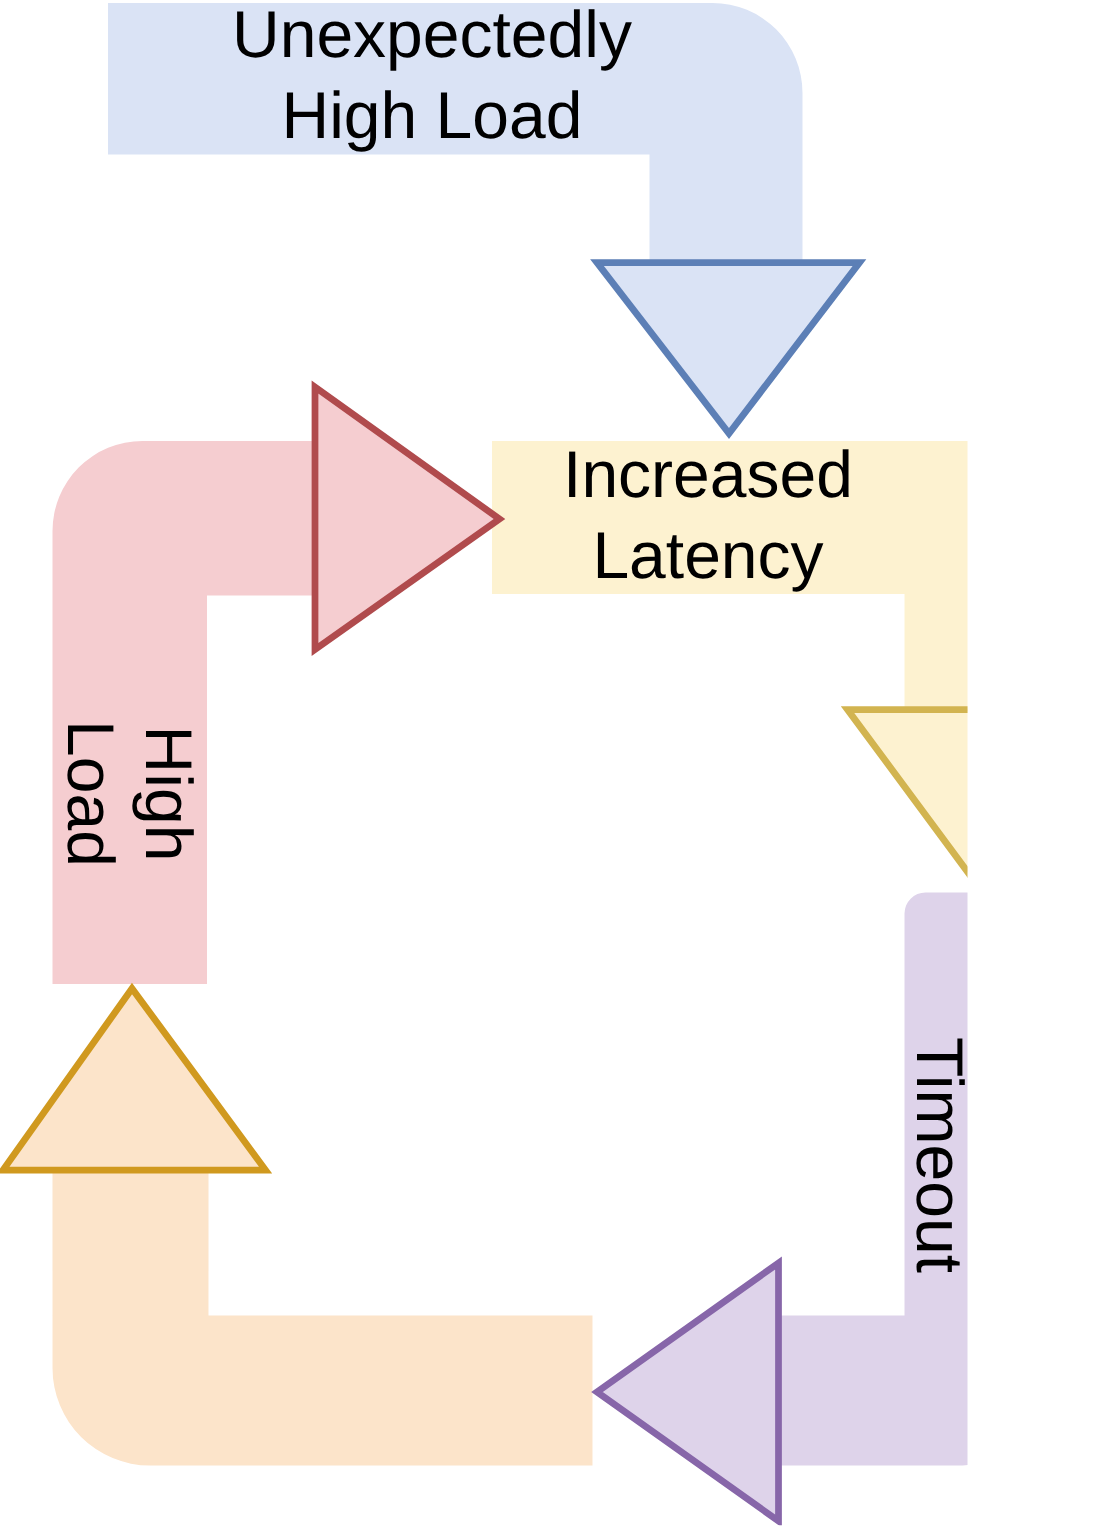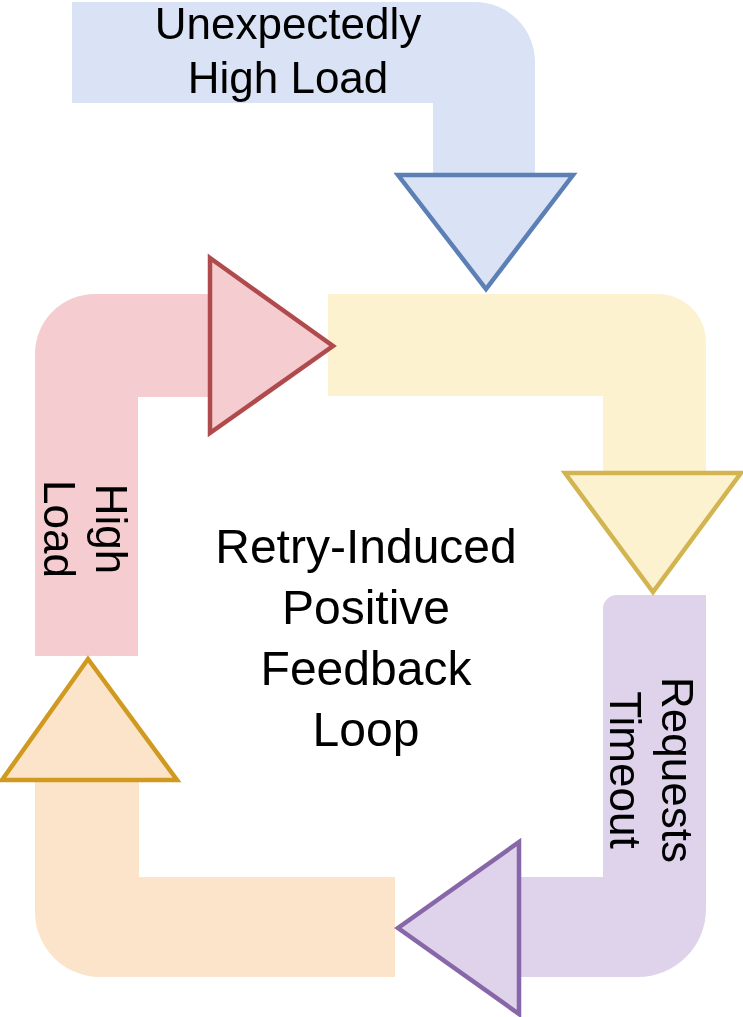--- a/index.html
+++ b/index.html
@@ -2,21 +2,21 @@
 <html style="--background: #ffffff; --text: #000000; --blue-fill: #dae3f5; --blue-stroke: #5c7fb6; --yellow-fill: #fdf2d0; --yellow-stroke: #d2b450; --purple-fill: #ded3ea; --purple-stroke: #8766a9; --orange-fill: #fce4ca; --orange-stroke: #d0991f; --pink-fill: #f5cdd0; --pink-stroke: #b04b4d;"><head>
 <meta charset="utf-8">
 <style>
   html, body {
     margin: 0;
     padding: 0;
     background: #ffffff;
   }
   .stage {
     position: relative;
-    width: 743px;
+    width: 645px;
     height: 1017px;
     background: var(--background, #ffffff);
     font-family: "Liberation Sans", sans-serif;
     overflow: hidden;
   }
   .diagram-svg {
     position: absolute;
     left: 0;
     top: 0;
     width: 743px;
@@ -71,26 +71,24 @@
     <polygon class="tri tri-blue" points="398,175 573,175 486,289"></polygon>
     <polygon class="tri tri-yellow" points="565,473 741,473 653,592"></polygon>
     <polygon class="tri tri-purple" points="519,842 519,1014 398,928"></polygon>
     <polygon class="tri tri-orange" points="2,780 177,780 88,659"></polygon>
     <polygon class="tri tri-pink" points="210,258 210,433 333,346"></polygon>
   </svg>
 
   <div class="lbl" style="left:288px; top:51px;">Unexpectedly
 High Load</div>
 
+  <div class="lbl" style="left:472px; top:344px;">Increased
+Latency</div>
 
   <div class="lbl lbl-rot" style="left:651px; top:770px;">Requests
 Timeout</div>
 
 
   <div class="lbl lbl-rot" style="left:85px; top:529px;">High
 Load</div>
 
-  <div class="lbl lbl-title" style="left:366px; top:638px;">Retry-Induced
-Positive
-Feedback
-Loop</div>
 
 </div>
 
 </body></html>

